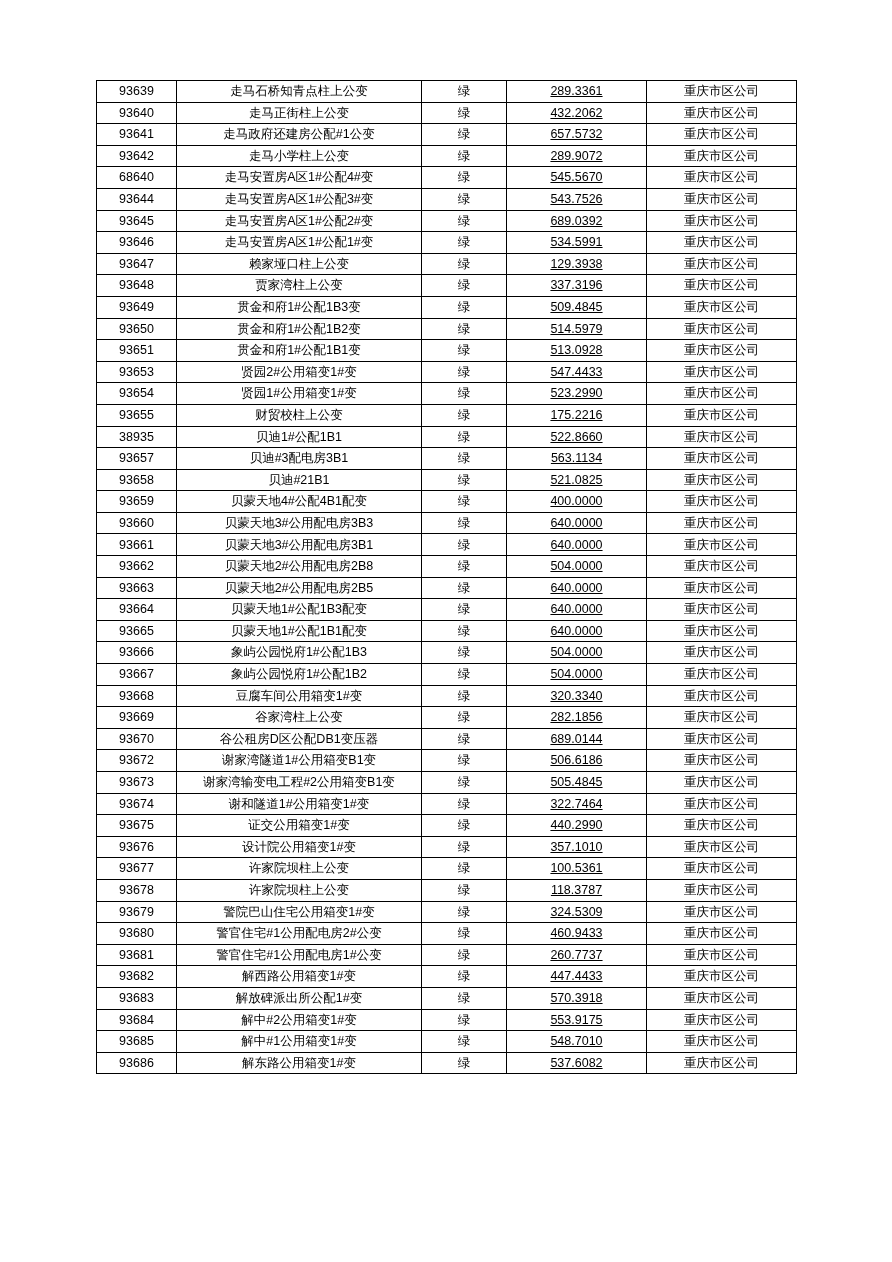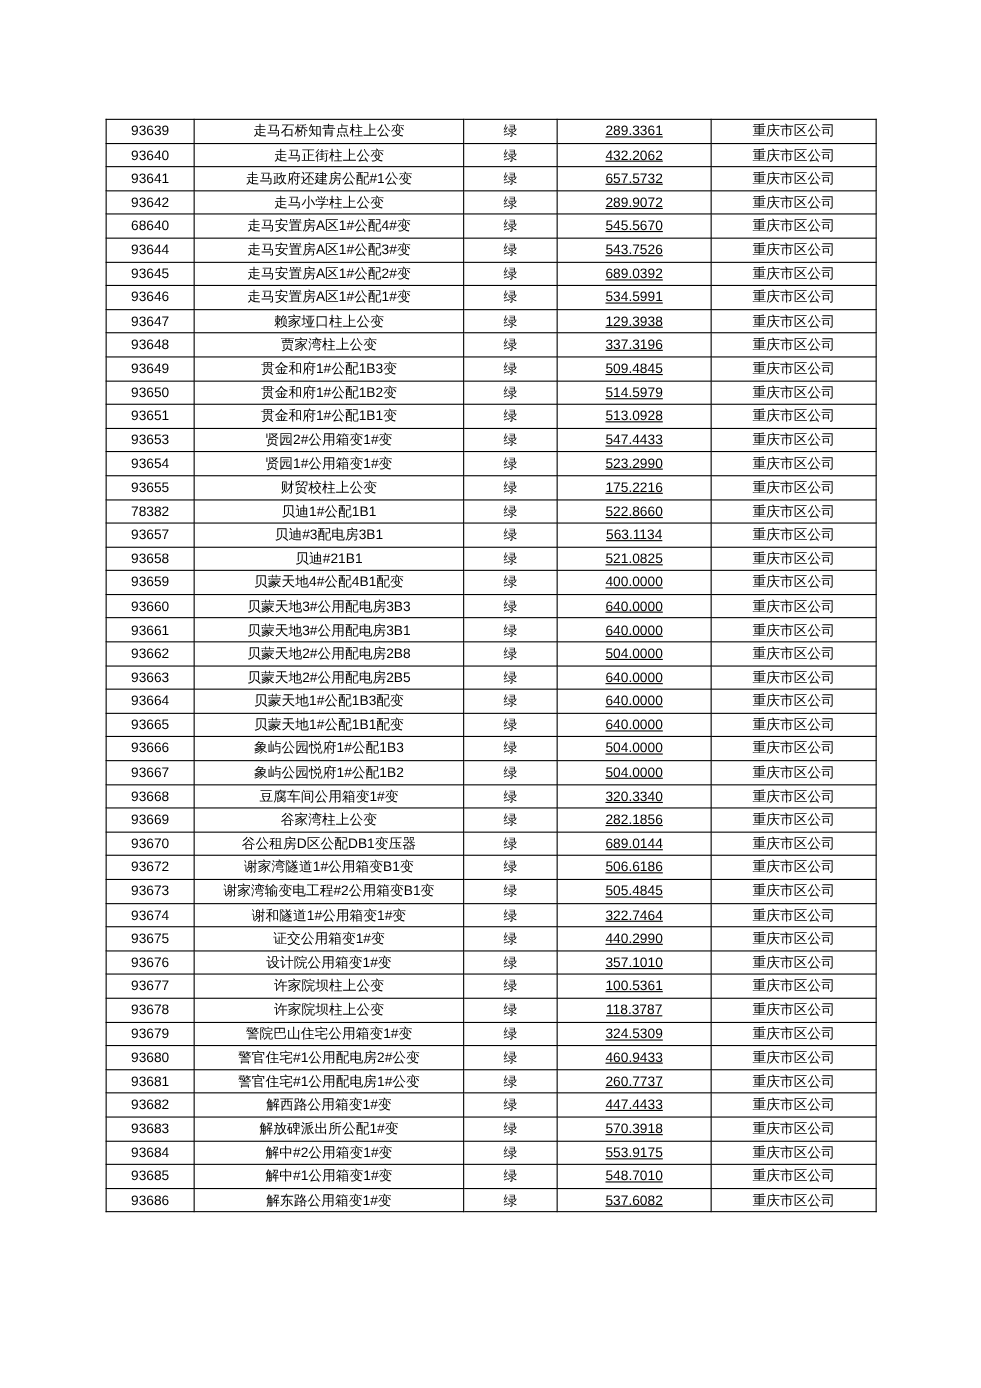--- a/index.html
+++ b/index.html
@@ -11,21 +11,21 @@
     width: 892px;
     height: 1262px;
     font-family: "Liberation Sans", sans-serif;
     color: #000000;
   }
   .page {
     position: relative;
     width: 892px;
     height: 1262px;
     box-sizing: border-box;
-    padding: 108px 96px 0 96px;
+    padding: 80px 96px 0 96px;
   }
   table.data-table {
     border-collapse: collapse;
     width: 700px;
     table-layout: fixed;
   }
   table.data-table td {
     border: 1px solid #000000;
     height: 20.6px;
     padding: 0 2px;
@@ -167,21 +167,21 @@
           <td class="cell-org">重庆市区公司</td>
         </tr>
         <tr>
           <td class="cell-id">93655</td>
           <td class="cell-name">财贸校柱上公变</td>
           <td class="cell-color">绿</td>
           <td class="cell-value">175.2216</td>
           <td class="cell-org">重庆市区公司</td>
         </tr>
         <tr>
-          <td class="cell-id">78382</td>
+          <td class="cell-id">38935</td>
           <td class="cell-name">贝迪1#公配1B1</td>
           <td class="cell-color">绿</td>
           <td class="cell-value">522.8660</td>
           <td class="cell-org">重庆市区公司</td>
         </tr>
         <tr>
           <td class="cell-id">93657</td>
           <td class="cell-name">贝迪#3配电房3B1</td>
           <td class="cell-color">绿</td>
           <td class="cell-value">563.1134</td>

